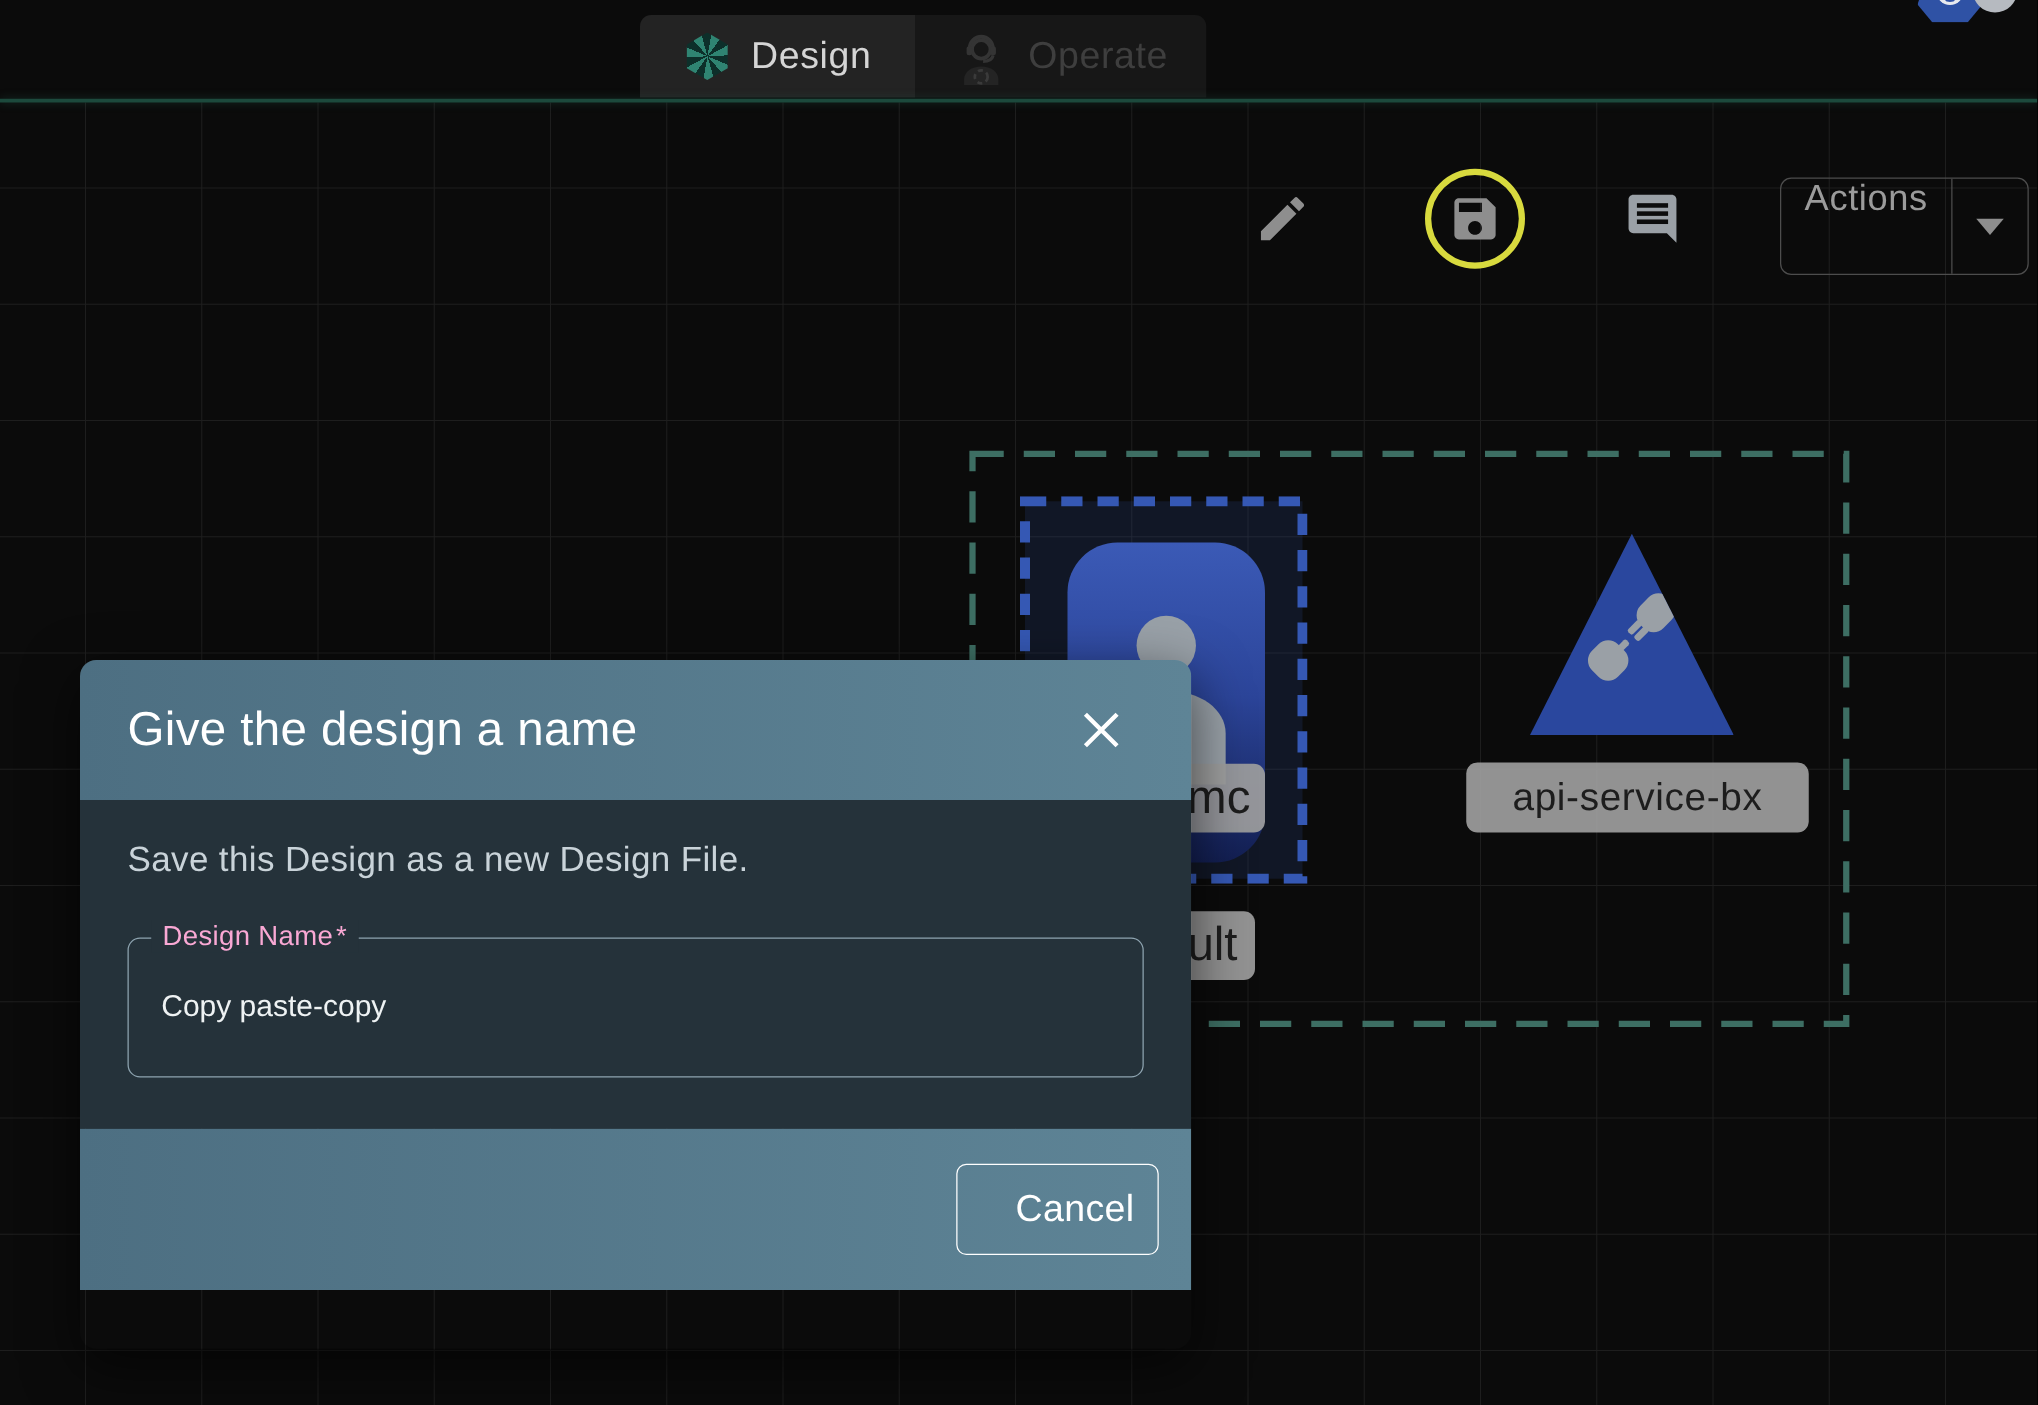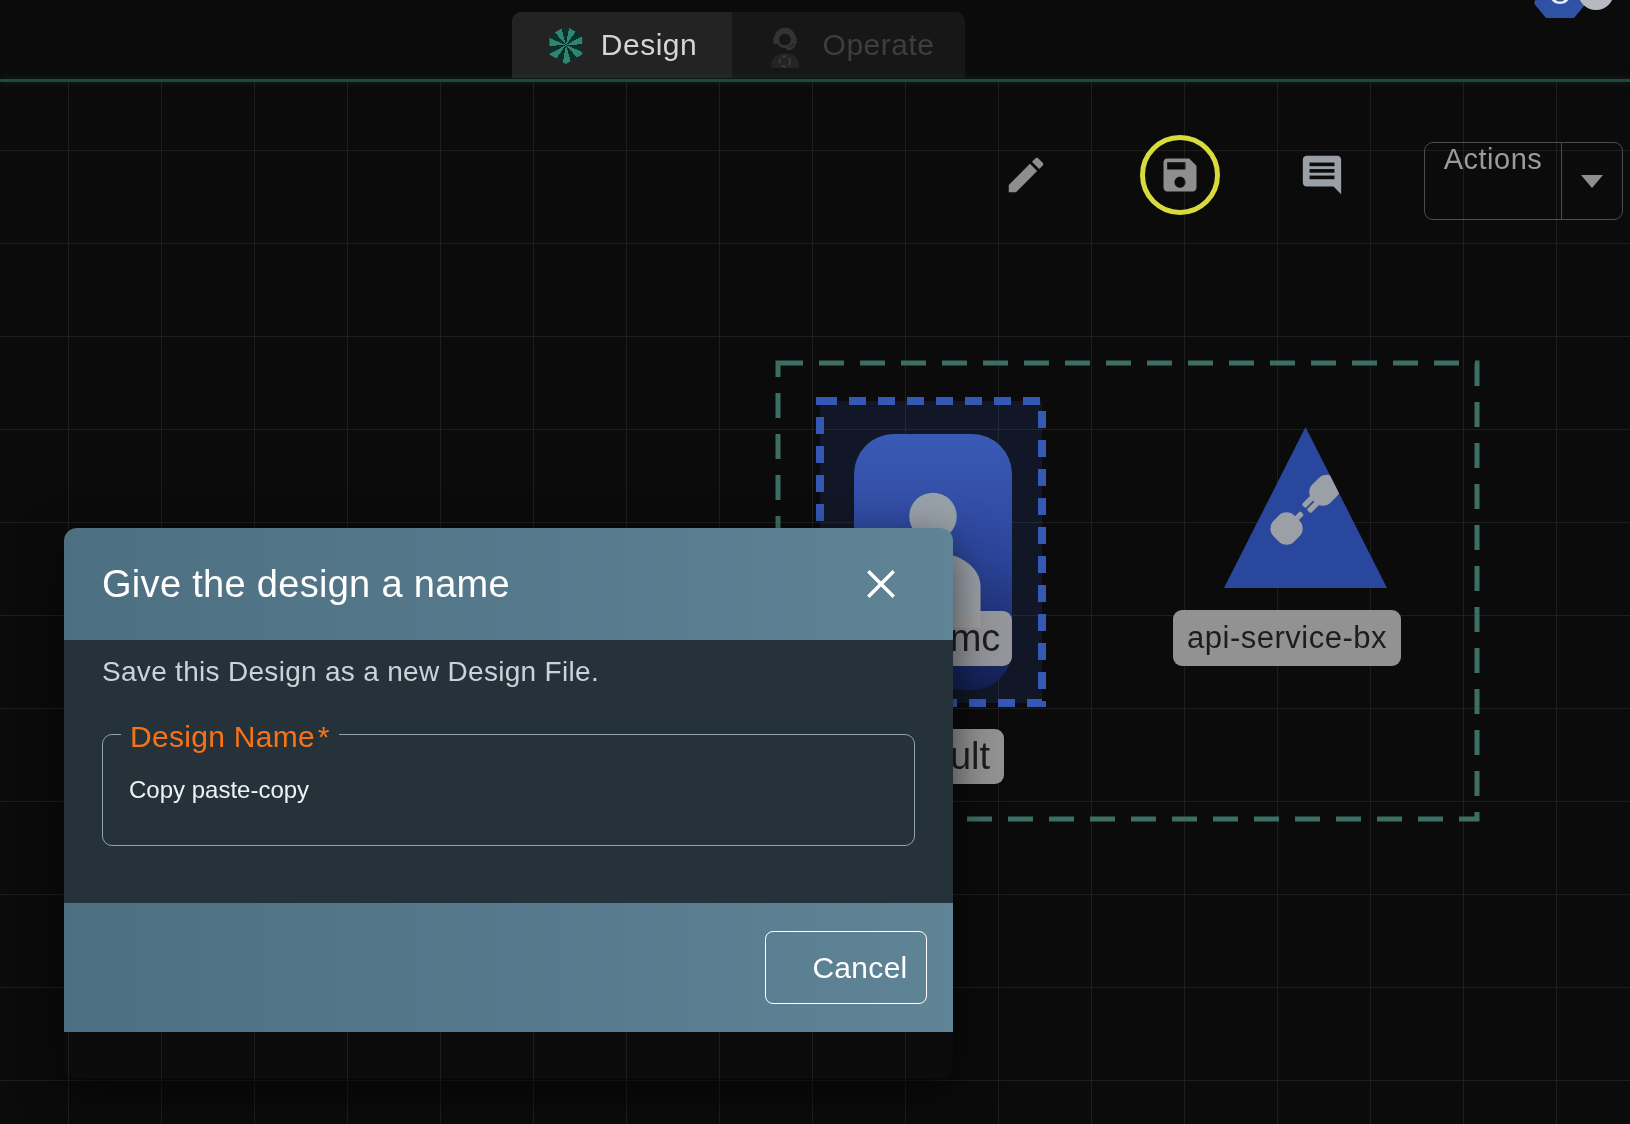--- a/index.html
+++ b/index.html
@@ -55,38 +55,38 @@
   .sel-group{ position:absolute; left:775px; top:360px; width:705px; height:462px; z-index:1; }
   .sel-node{ position:absolute; left:816px; top:397px; width:230px; height:310px; z-index:1; }
   .user-node{ position:absolute; left:854px; top:434px; width:158px; height:256px; border-radius:40px;
     background:linear-gradient(180deg,#3b5ab6 0%,#2c459a 48%,#131f52 100%); z-index:1; }
   .user-node svg{ position:absolute; left:50%; top:36px; transform:translateX(-50%); }
   .node-label{ position:absolute; background:rgba(158,158,158,.92); color:#1d1d1d;
     border-radius:9px; display:flex; align-items:center; justify-content:center;
     font-size:38px; z-index:1; }
   .label-mc{ left:938px; top:611px; width:74px; height:55px; }
   .label-ult{ left:936px; top:729px; width:68px; height:55px; }
-  .label-api{ left:1173px; top:610px; width:228px; height:56px; font-size:31px; letter-spacing:.5px; }
+  .label-api{ left:1173px; top:610px; width:274px; height:56px; font-size:31px; letter-spacing:.5px; }
   .api-triangle{ position:absolute; left:1224px; top:427px; width:163px; height:161px;
     clip-path:polygon(50% 0,0 100%,100% 100%); background:#2a479e; z-index:1; }
   .api-triangle svg{ position:absolute; left:38px; top:38px; }
   
   .dialog{ position:absolute; left:64px; top:528px; width:889px; height:551px;
     border-radius:13px; overflow:hidden; z-index:10;
     box-shadow:0 14px 44px rgba(0,0,0,.6); }
   .dlg-header{ height:112px; background:linear-gradient(90deg,#4d6f82,#5e8496);
     display:flex; align-items:center; justify-content:space-between; padding:0 48px 0 38px; }
   .dlg-title{ font-size:38px; color:#fff; letter-spacing:.3px; }
   .dlg-close{ width:48px; height:48px; display:flex; align-items:center; justify-content:center; cursor:pointer; }
   .dlg-body{ height:263px; background:#25323a; padding:0 38px; }
-  .dlg-desc{ padding-top:16px; font-size:28px; color:#c9d3d9; letter-spacing:.3px; }
+  .dlg-desc{ padding-top:32px; font-size:28px; color:#c9d3d9; letter-spacing:.3px; }
   .field{ position:relative; margin-top:46px; height:112px;
     border:1.5px solid #8ea4b0; border-radius:10px; }
   .field-label{ position:absolute; top:-15px; left:18px; background:#25323a; padding:0 9px;
-    font-size:30px; color:#f97316; letter-spacing:.3px; }
+    font-size:22px; color:#f9a8d4; letter-spacing:.3px; }
   .field-input{ width:100%; height:100%; background:transparent; border:none; outline:none;
     padding:0 26px; font-size:24px; color:#eef2f3; font-family:Liberation Sans, sans-serif; }
   .dlg-footer{ height:129px; background:linear-gradient(90deg,#4d6f82,#5e8496);
     display:flex; align-items:center; justify-content:flex-end; gap:36px; padding-right:26px; }
   .btn{ height:73px; border-radius:8px; display:flex; align-items:center; justify-content:center;
     font-size:30px; cursor:pointer; letter-spacing:.3px; }
   .btn-cancel{ width:162px; border:1.5px solid #fff; color:#fff; background:transparent;padding-left:28px; }
   .btn-save{ width:140px; background:#4bb998; color:#fff; }
 </style>
 </head>

